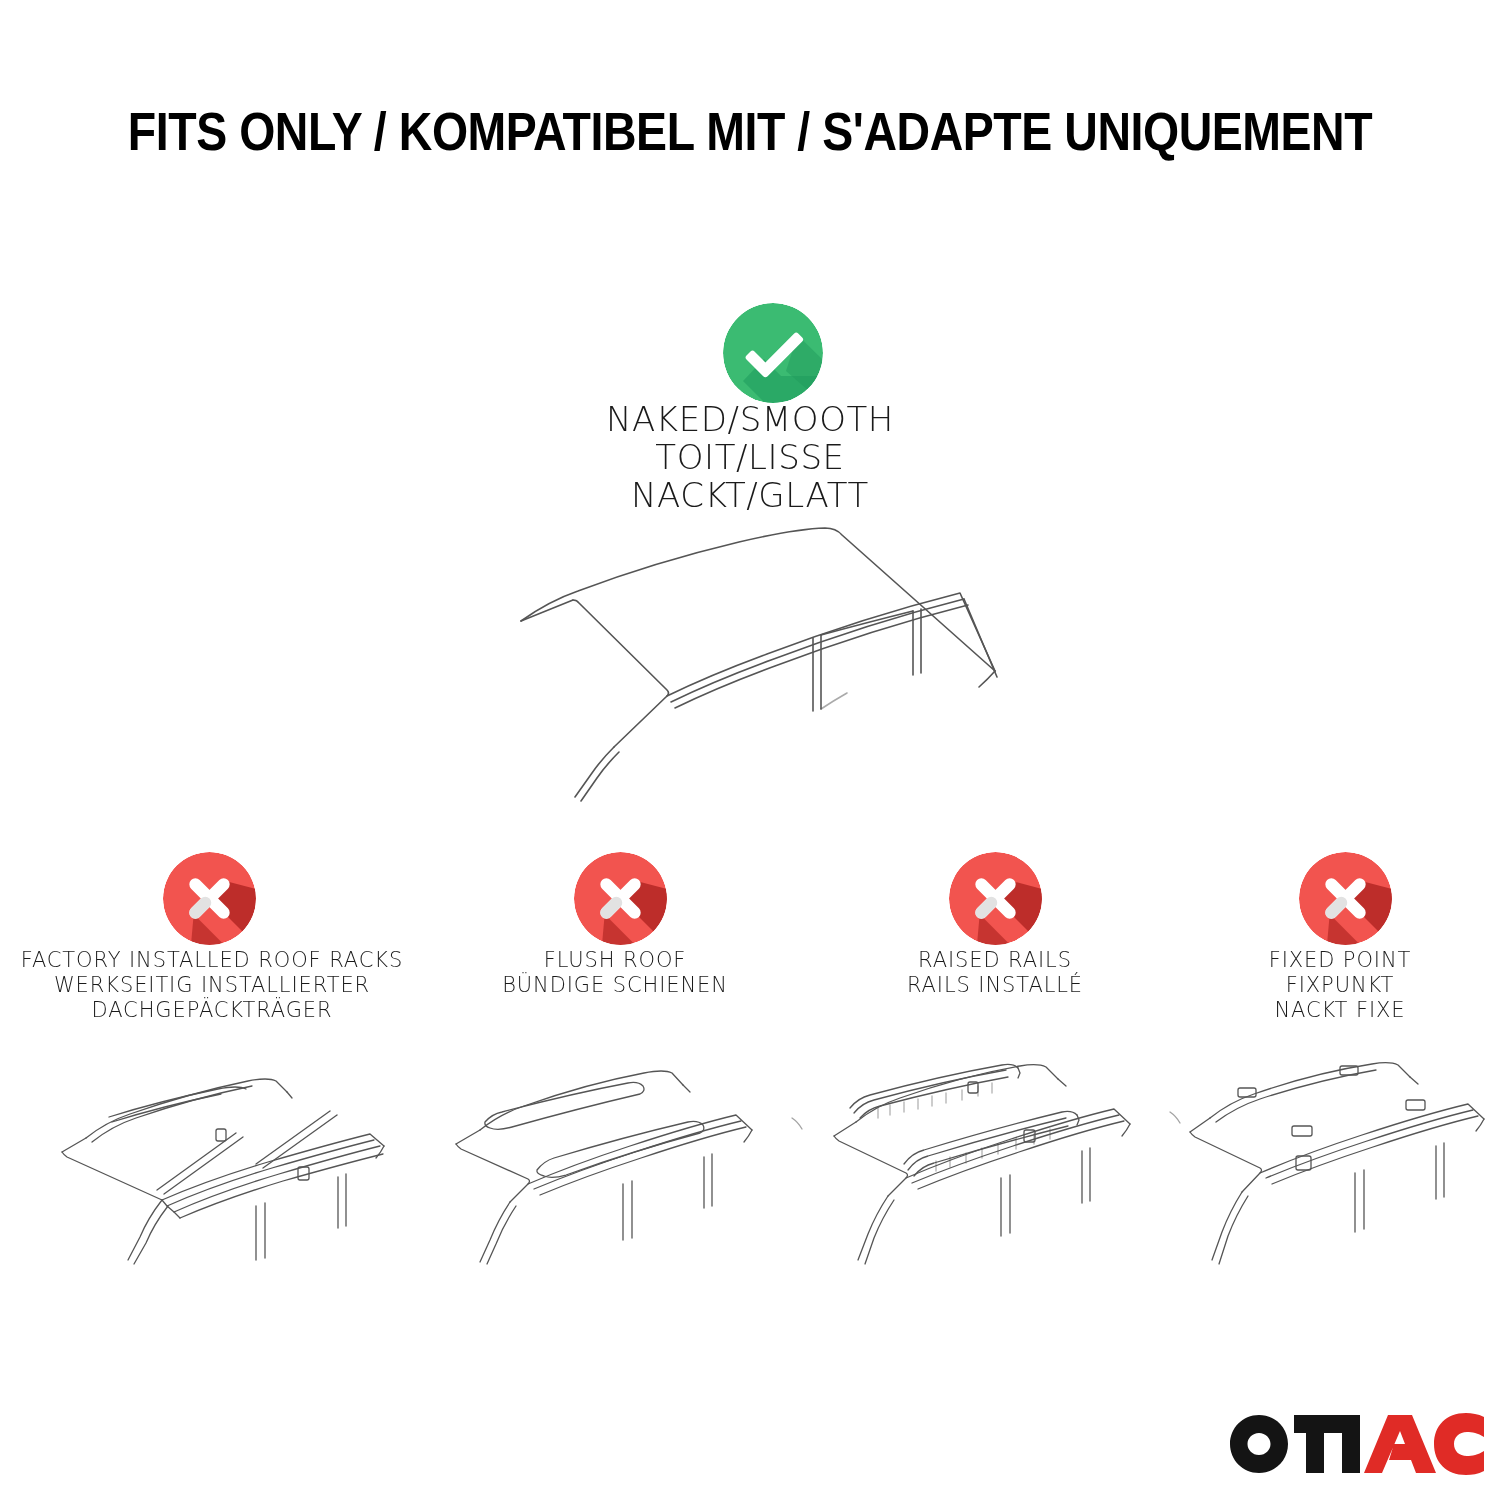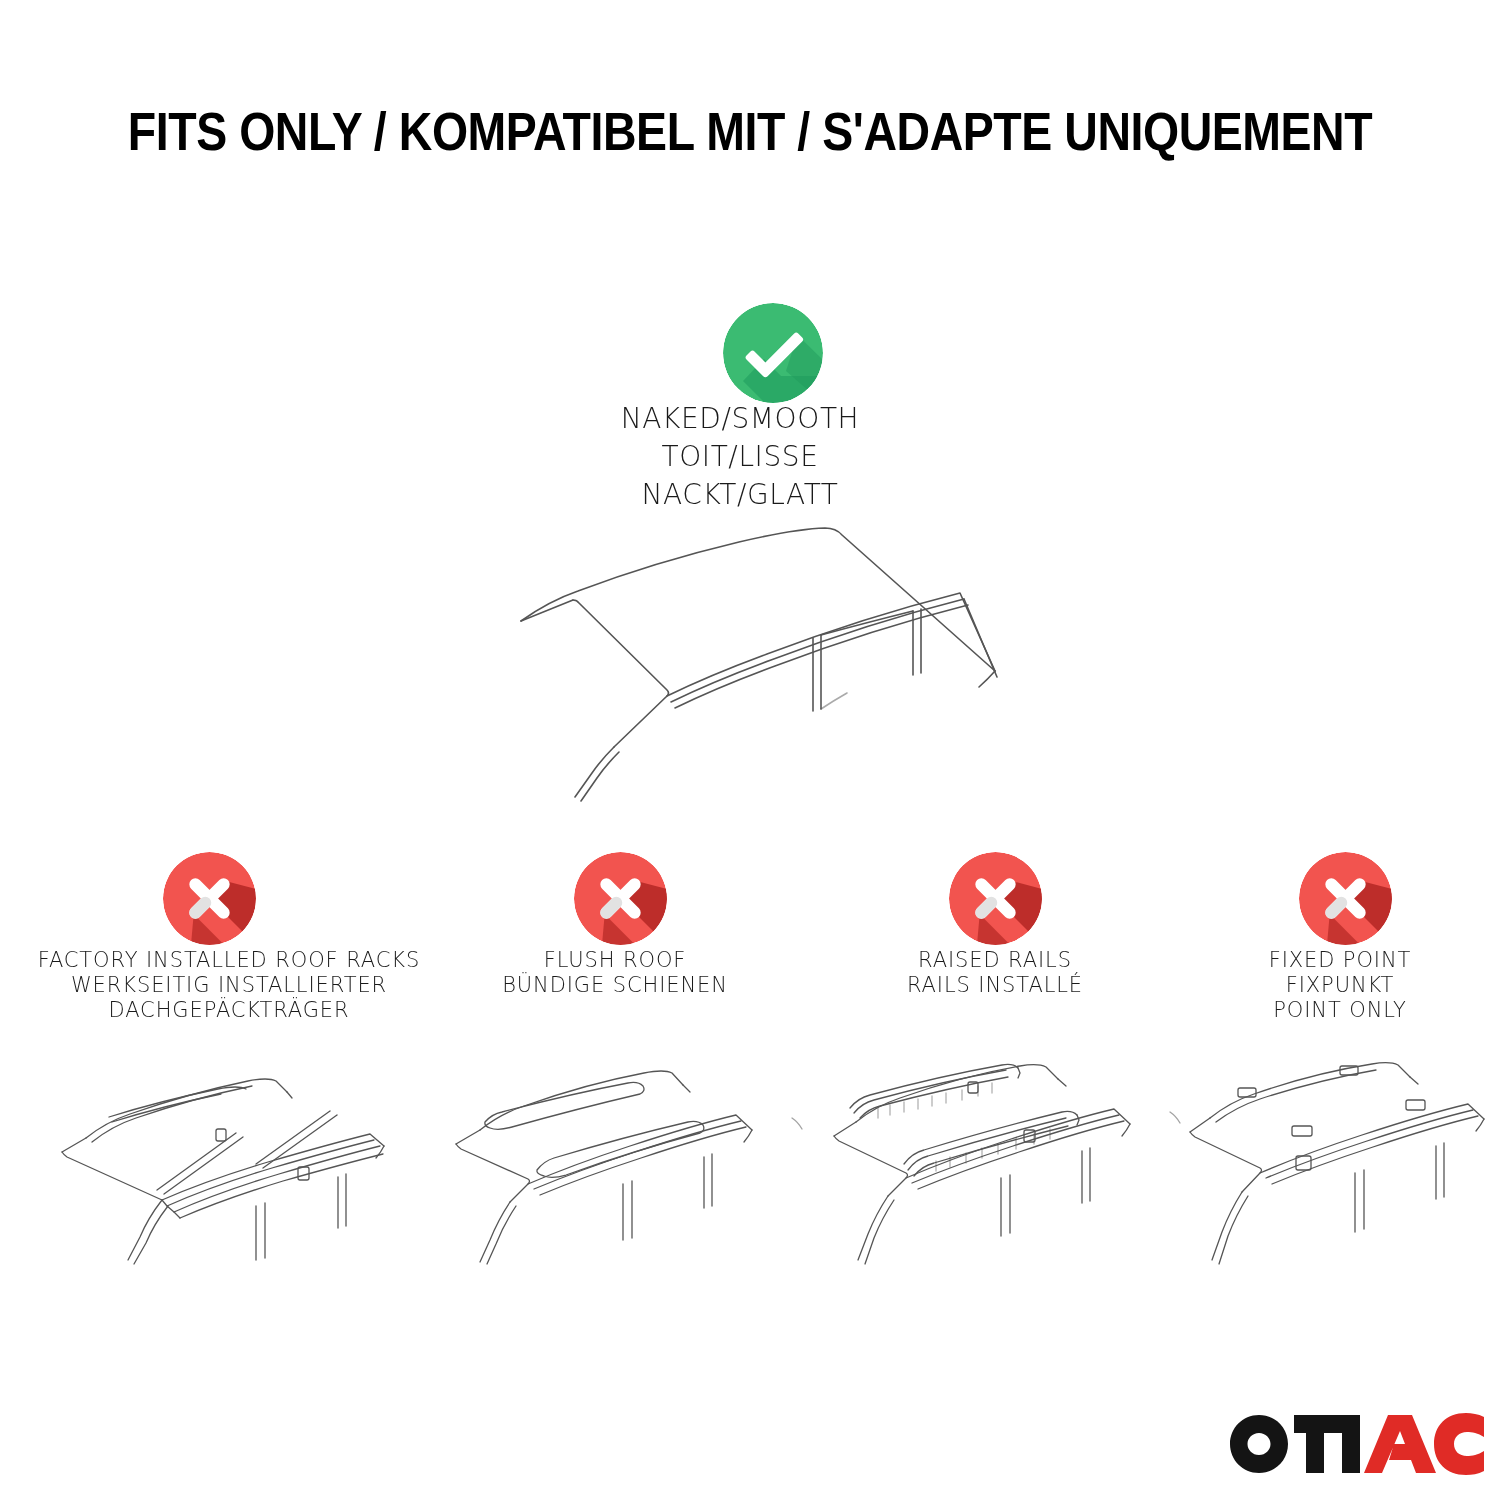--- a/index.html
+++ b/index.html
@@ -58,27 +58,27 @@
     width: 1500px;
   }
   .badge-ok {
     left: 723px;
     top: 303px;
     width: 100px;
     height: 100px;
   }
   .ok-labels {
     position: absolute;
-    left: 470px;
+    left: 480px;
     top: 400px;
     width: 540px;
     text-align: center;
     font-family: "DejaVu Sans", "Liberation Sans", sans-serif;
     font-weight: 300;
-    font-size: 28px;
+    font-size: 34px;
     line-height: 38px;
     letter-spacing: 0.6px;
     color: #1a1a1a;
   }
   .ok-art {
     position: absolute;
     left: 495px;
     top: 515px;
     width: 530px;
     height: 290px;
@@ -112,21 +112,21 @@
     color: #1a1a1a;
   }
   .cell .art {
     position: absolute;
     top: 1060px;
   }
 
   
   #cell-0 { left: 0;    width: 430px; }
   #cell-0 .badge-no { left: 163px; }
-  #cell-0 .cap  { left: 32px;  width: 394px; }
+  #cell-0 .cap  { left: 15px;  width: 394px; }
   #cell-0 .art  { left: 40px;  width: 390px; height: 205px; }
 
   #cell-1 { left: 430px; width: 380px; }
   #cell-1 .badge-no { left: 144px; }
   #cell-1 .cap  { left: 5px;   width: 360px; }
   #cell-1 .art  { left: 10px;  width: 370px; height: 205px; }
 
   #cell-2 { left: 810px; width: 370px; }
   #cell-2 .badge-no { left: 139px; }
   #cell-2 .cap  { left: -5px;  width: 380px; }
@@ -413,21 +413,21 @@
             <rect x="43.5" y="22" width="13" height="56" rx="6.5" fill="#FFFFFF"></rect>
             <rect x="22" y="43.5" width="56" height="13" rx="6.5" fill="#FFFFFF"></rect>
             <rect x="43.5" y="50" width="13" height="28" rx="6.5" fill="#E2E2E2"></rect>
           </g>
         </g>
       </svg>
     </div>
     <div class="cap">
       <div>FIXED POINT</div>
       <div>FIXPUNKT</div>
-      <div>POINT ONLY</div>
+      <div>NACKT FIXE</div>
     </div>
     <div class="art">
       <svg viewBox="0 0 320 205" xmlns="http://www.w3.org/2000/svg" fill="none" stroke="#555" stroke-width="1.3" stroke-linecap="round" stroke-linejoin="round">
 
         <path d="M30 58 Q50 42 74 34 Q134 13 192 4 Q210 1 218 5 L230 17"></path>
         <path d="M36 62 Q56 47 80 39 Q138 20 196 10"></path>
         <path d="M30 58 L10 72"></path>
         <path d="M10 72 Q12 75 15 77 L80 108 Q83 110 80 113 L62 132"></path>
         <path d="M62 132 Q50 151 42 172 L32 200"></path>
         <path d="M68 136 Q56 155 48 176 L39 204"></path>

